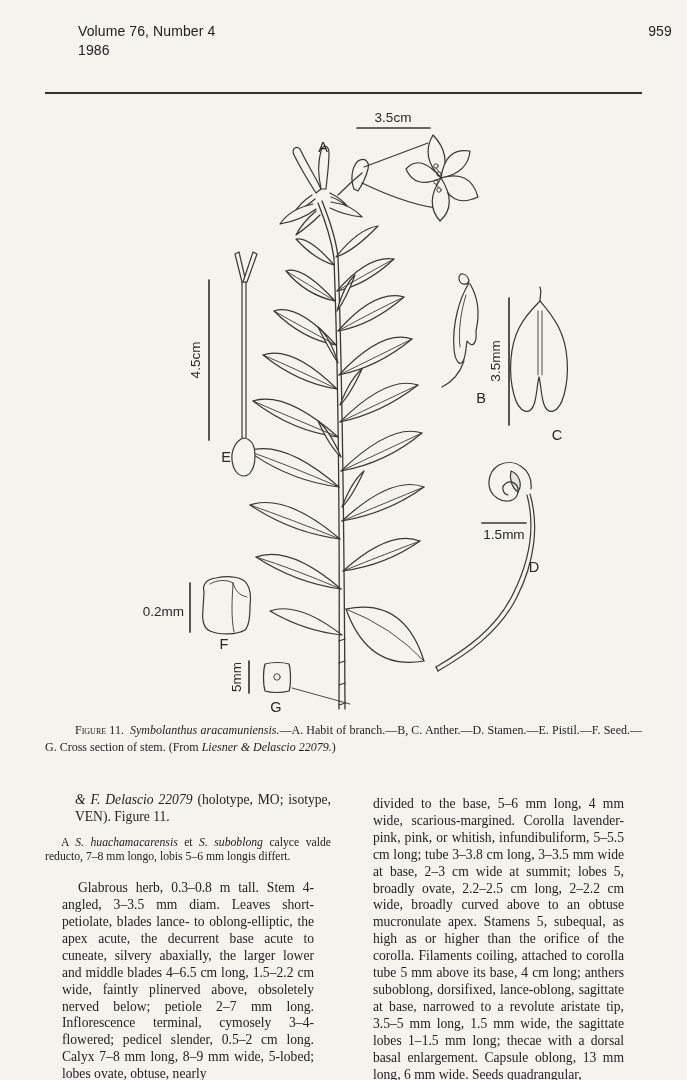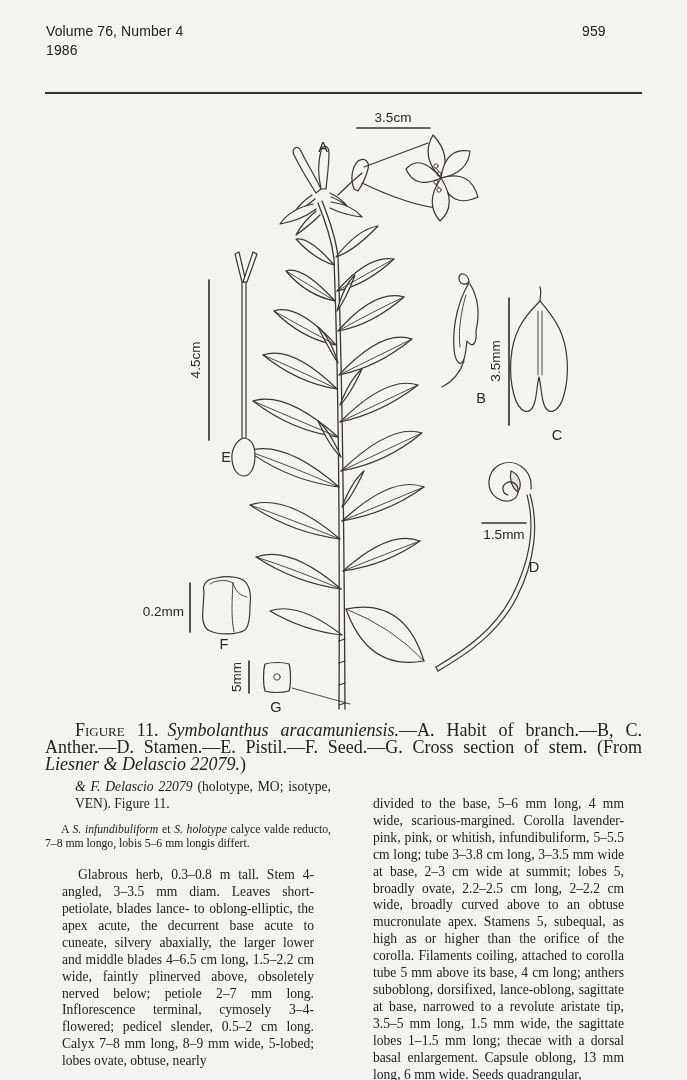--- a/index.html
+++ b/index.html
@@ -1,32 +1,32 @@
 <!DOCTYPE html>
 <html><head>
 <meta charset="utf-8">
 <style>
   html,body{margin:0;padding:0;background:#8a8884;}
   .page{position:relative;width:687px;height:1080px;background:#f5f3ee;
         font-family:"Liberation Serif", serif;color:#24221f;overflow:hidden;}
   .hdr{position:absolute;top:22px;font-family:"Liberation Sans", sans-serif;
-       font-size:14px;line-height:19px;letter-spacing:.1px;}
+       font-size:14px;line-height:19px;letter-spacing:.1px;margin-left:32px;}
   .hdr-left{left:46px;}
   .hdr-right{left:355px;}
-  .hdr-page{left:582px;width:56px;text-align:left;}
+  .hdr-page{left:600px;width:56px;text-align:center;}
   .rule{position:absolute;left:45px;top:92px;width:597px;height:2px;background:#34312d;}
   .fig{position:absolute;left:0;top:105px;}
   .fig text{font-family:"Liberation Sans", sans-serif;font-size:13.5px;fill:#2a2824;}
   .fig .lbl{font-size:14.5px;}
-  .caption{position:absolute;left:45px;top:722px;width:597px;font-size:18px;
+  .caption{position:absolute;left:45px;top:722px;width:597px;font-size:12px;
            line-height:17px;text-align:justify;text-indent:30px;}
   .col{position:absolute;top:779px;text-align:justify;font-size:13.6px;line-height:16.9px;}
   .col-left{left:45px;width:286px;}
   .col-right{left:356px;width:285px;}
-  .citation{padding-left:30px;margin:0 0 10px 0;}
+  .citation{padding-left:30px;margin:13px 0 10px 0;}
   .diagnosis{font-size:11.7px;line-height:13.7px;text-indent:16px;margin:0 0 11px 0;}
   .descr{text-indent:16px;margin:17px;}
   .it{font-style:italic;}
   .sc{font-variant:small-caps;}
 </style>
 </head>
 <body>
 
 <div class="page">
 
@@ -192,20 +192,20 @@
     <text class="lbl" x="534" y="467" text-anchor="middle">D</text>
     <text class="lbl" x="226" y="357" text-anchor="middle">E</text>
     <text class="lbl" x="224" y="544" text-anchor="middle">F</text>
     <text class="lbl" x="276" y="607" text-anchor="middle">G</text>
   </svg>
 
   <div class="caption"><span class="sc">Figure 11.</span><span> </span><span class="it">Symbolanthus aracamuniensis.</span><span>—A. Habit of branch.—B, C. Anther.—D. Stamen.—E. Pistil.—F. Seed.—G. Cross section of stem. (From </span><span class="it">Liesner &amp; Delascio 22079.</span><span>)</span></div>
 
   <div class="col col-left">
     <p class="citation"><span class="it">&amp; F. Delascio 22079</span><span> (holotype, MO; isotype, VEN). Figure 11.</span></p>
-    <p class="diagnosis"><span>A </span><span class="it">S. infundibuliform</span><span> et </span><span class="it">S. holotype</span><span> calyce valde reducto, 7–8 mm longo, lobis 5–6 mm longis differt.</span></p>
+    <p class="diagnosis"><span>A </span><span class="it">S. huachamacarensis</span><span> et </span><span class="it">S. suboblong</span><span> calyce valde reducto, 7–8 mm longo, lobis 5–6 mm longis differt.</span></p>
     <p class="descr">Glabrous herb, 0.3–0.8 m tall. Stem 4-angled, 3–3.5 mm diam. Leaves short-petiolate, blades lance- to oblong-elliptic, the apex acute, the decurrent base acute to cuneate, silvery abaxially, the larger lower and middle blades 4–6.5 cm long, 1.5–2.2 cm wide, faintly plinerved above, obsoletely nerved below; petiole 2–7 mm long. Inflorescence terminal, cymosely 3–4-flowered; pedicel slender, 0.5–2 cm long. Calyx 7–8 mm long, 8–9 mm wide, 5-lobed; lobes ovate, obtuse, nearly</p>
   </div>
   <div class="col col-right">
     <p class="descr" style="text-indent:0;">divided to the base, 5–6 mm long, 4 mm wide, scarious-margined. Corolla lavender-pink, pink, or whitish, infundibuliform, 5–5.5 cm long; tube 3–3.8 cm long, 3–3.5 mm wide at base, 2–3 cm wide at summit; lobes 5, broadly ovate, 2.2–2.5 cm long, 2–2.2 cm wide, broadly curved above to an obtuse mucronulate apex. Stamens 5, subequal, as high as or higher than the orifice of the corolla. Filaments coiling, attached to corolla tube 5 mm above its base, 4 cm long; anthers suboblong, dorsifixed, lance-oblong, sagittate at base, narrowed to a revolute aristate tip, 3.5–5 mm long, 1.5 mm wide, the sagittate lobes 1–1.5 mm long; thecae with a dorsal basal enlargement. Capsule oblong, 13 mm long, 6 mm wide. Seeds quadrangular,</p>
   </div>
 
 </div>
 
 </body></html>

